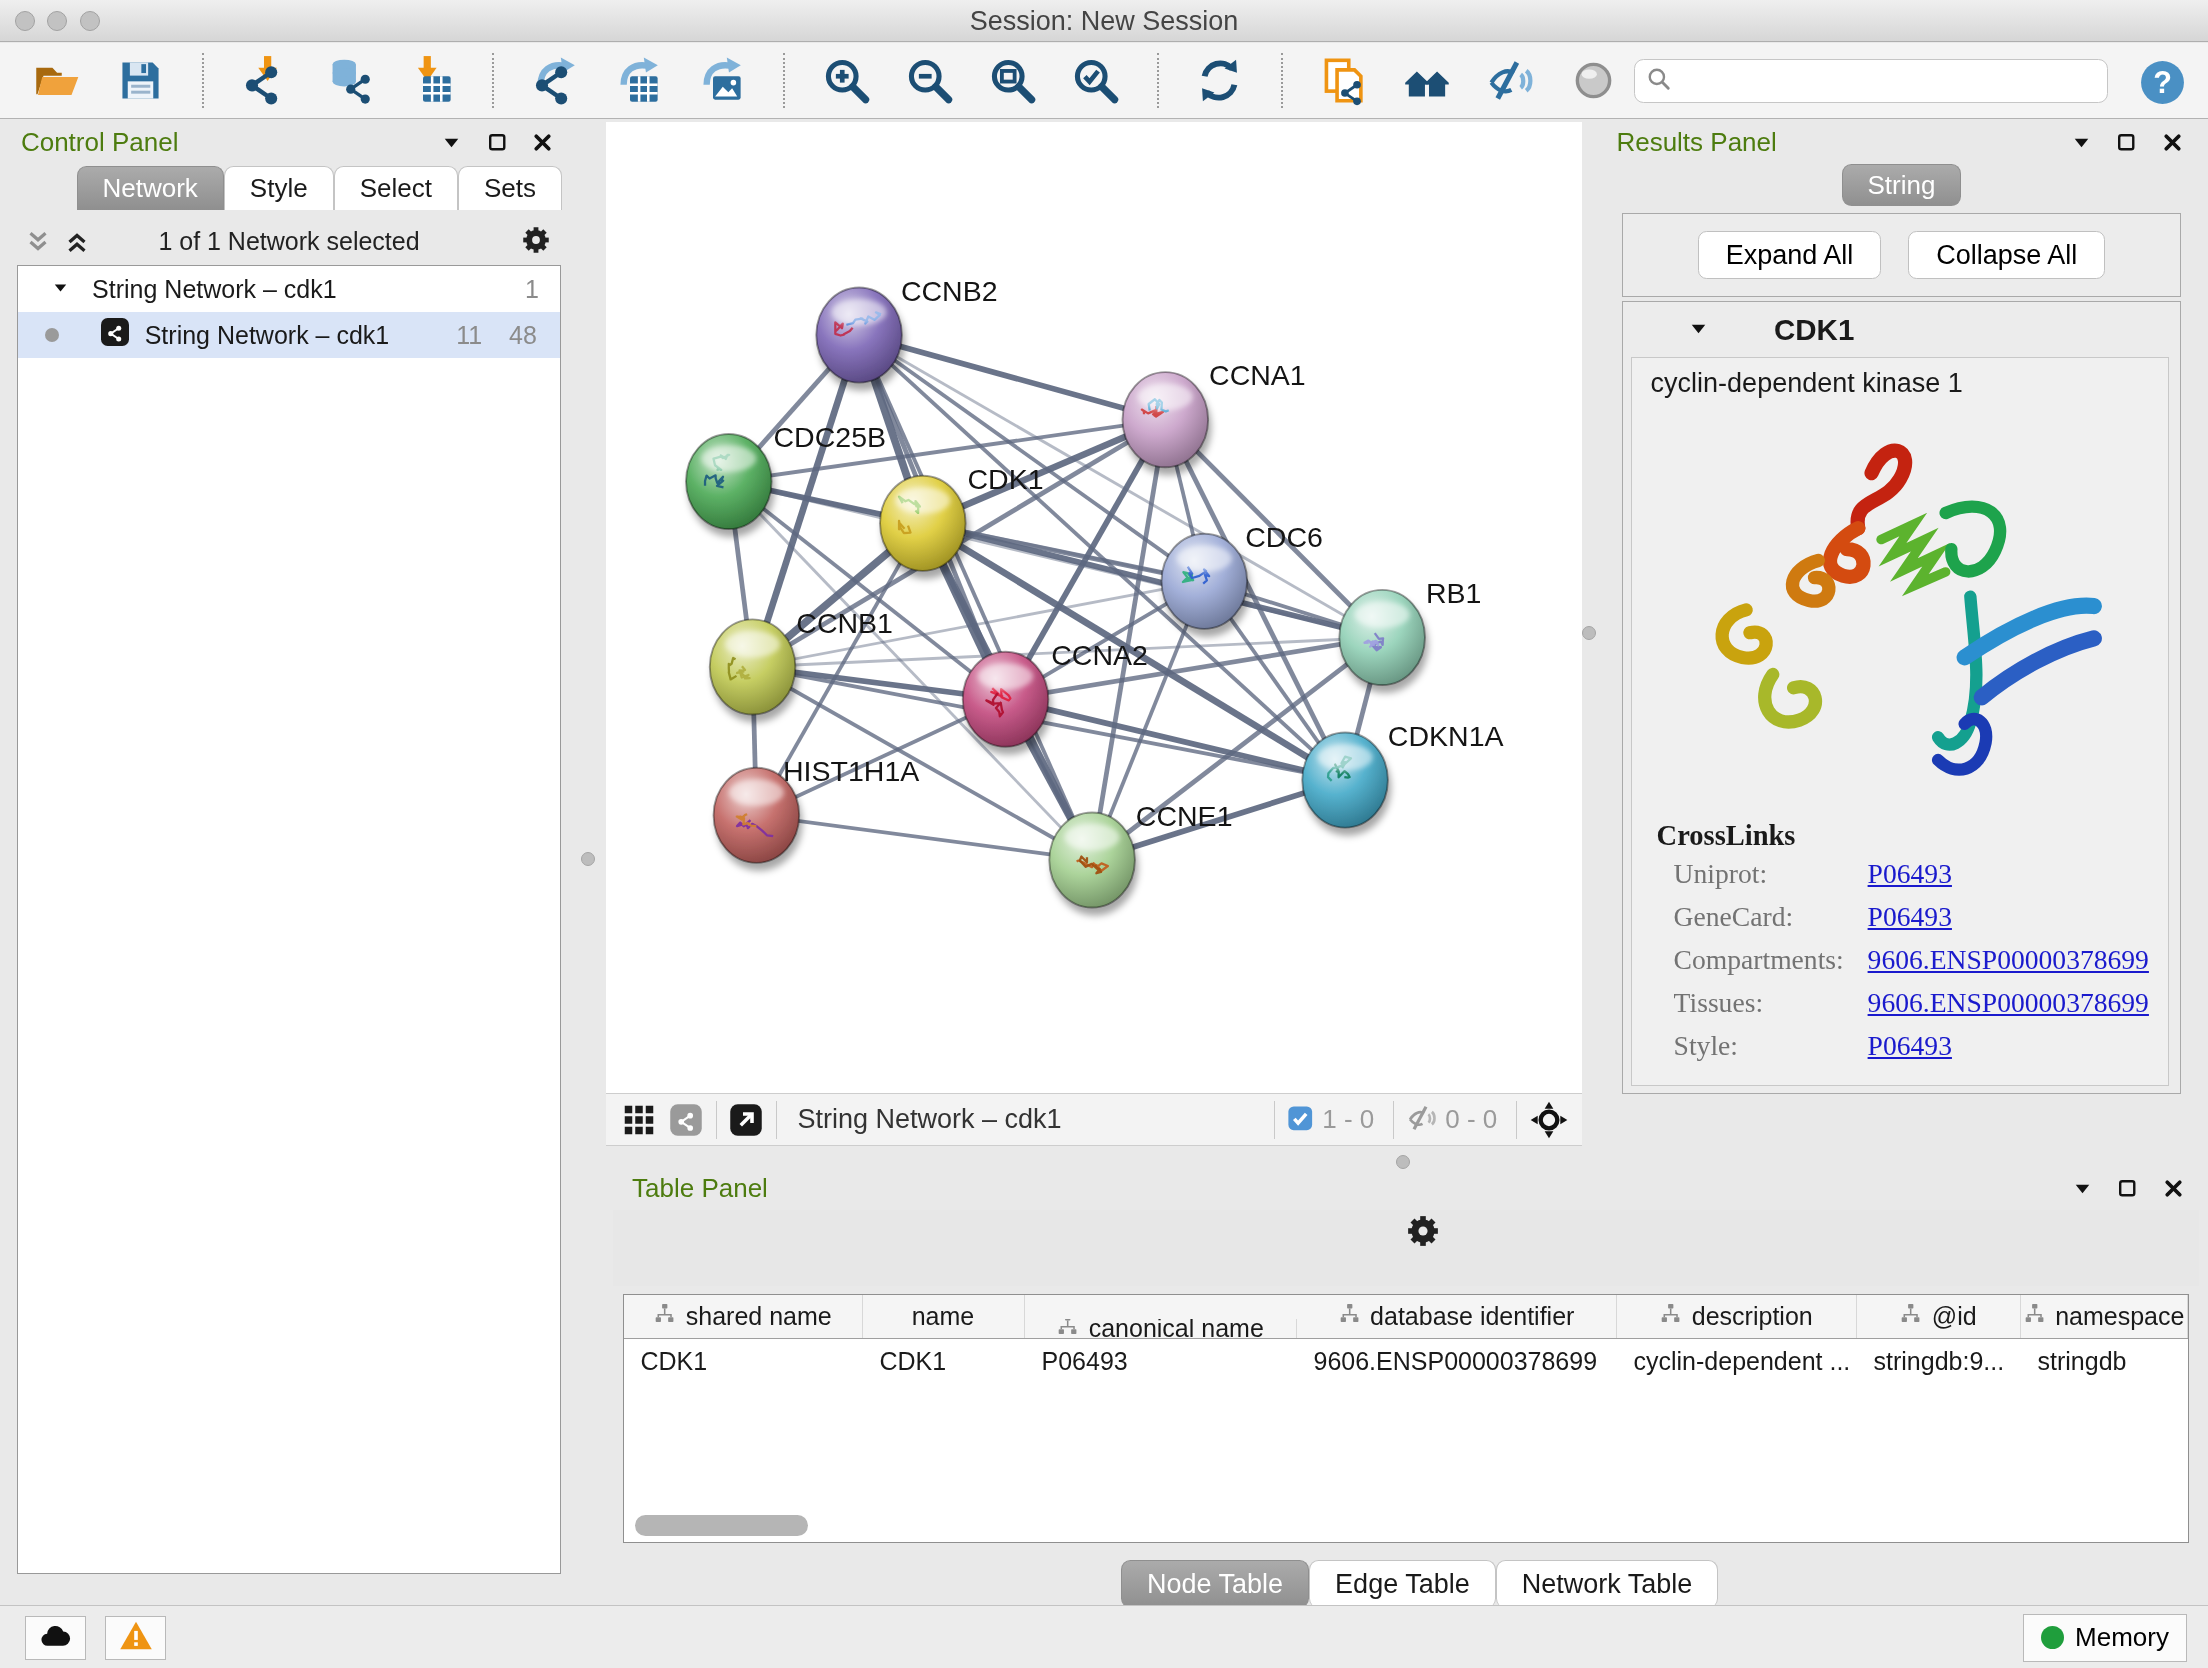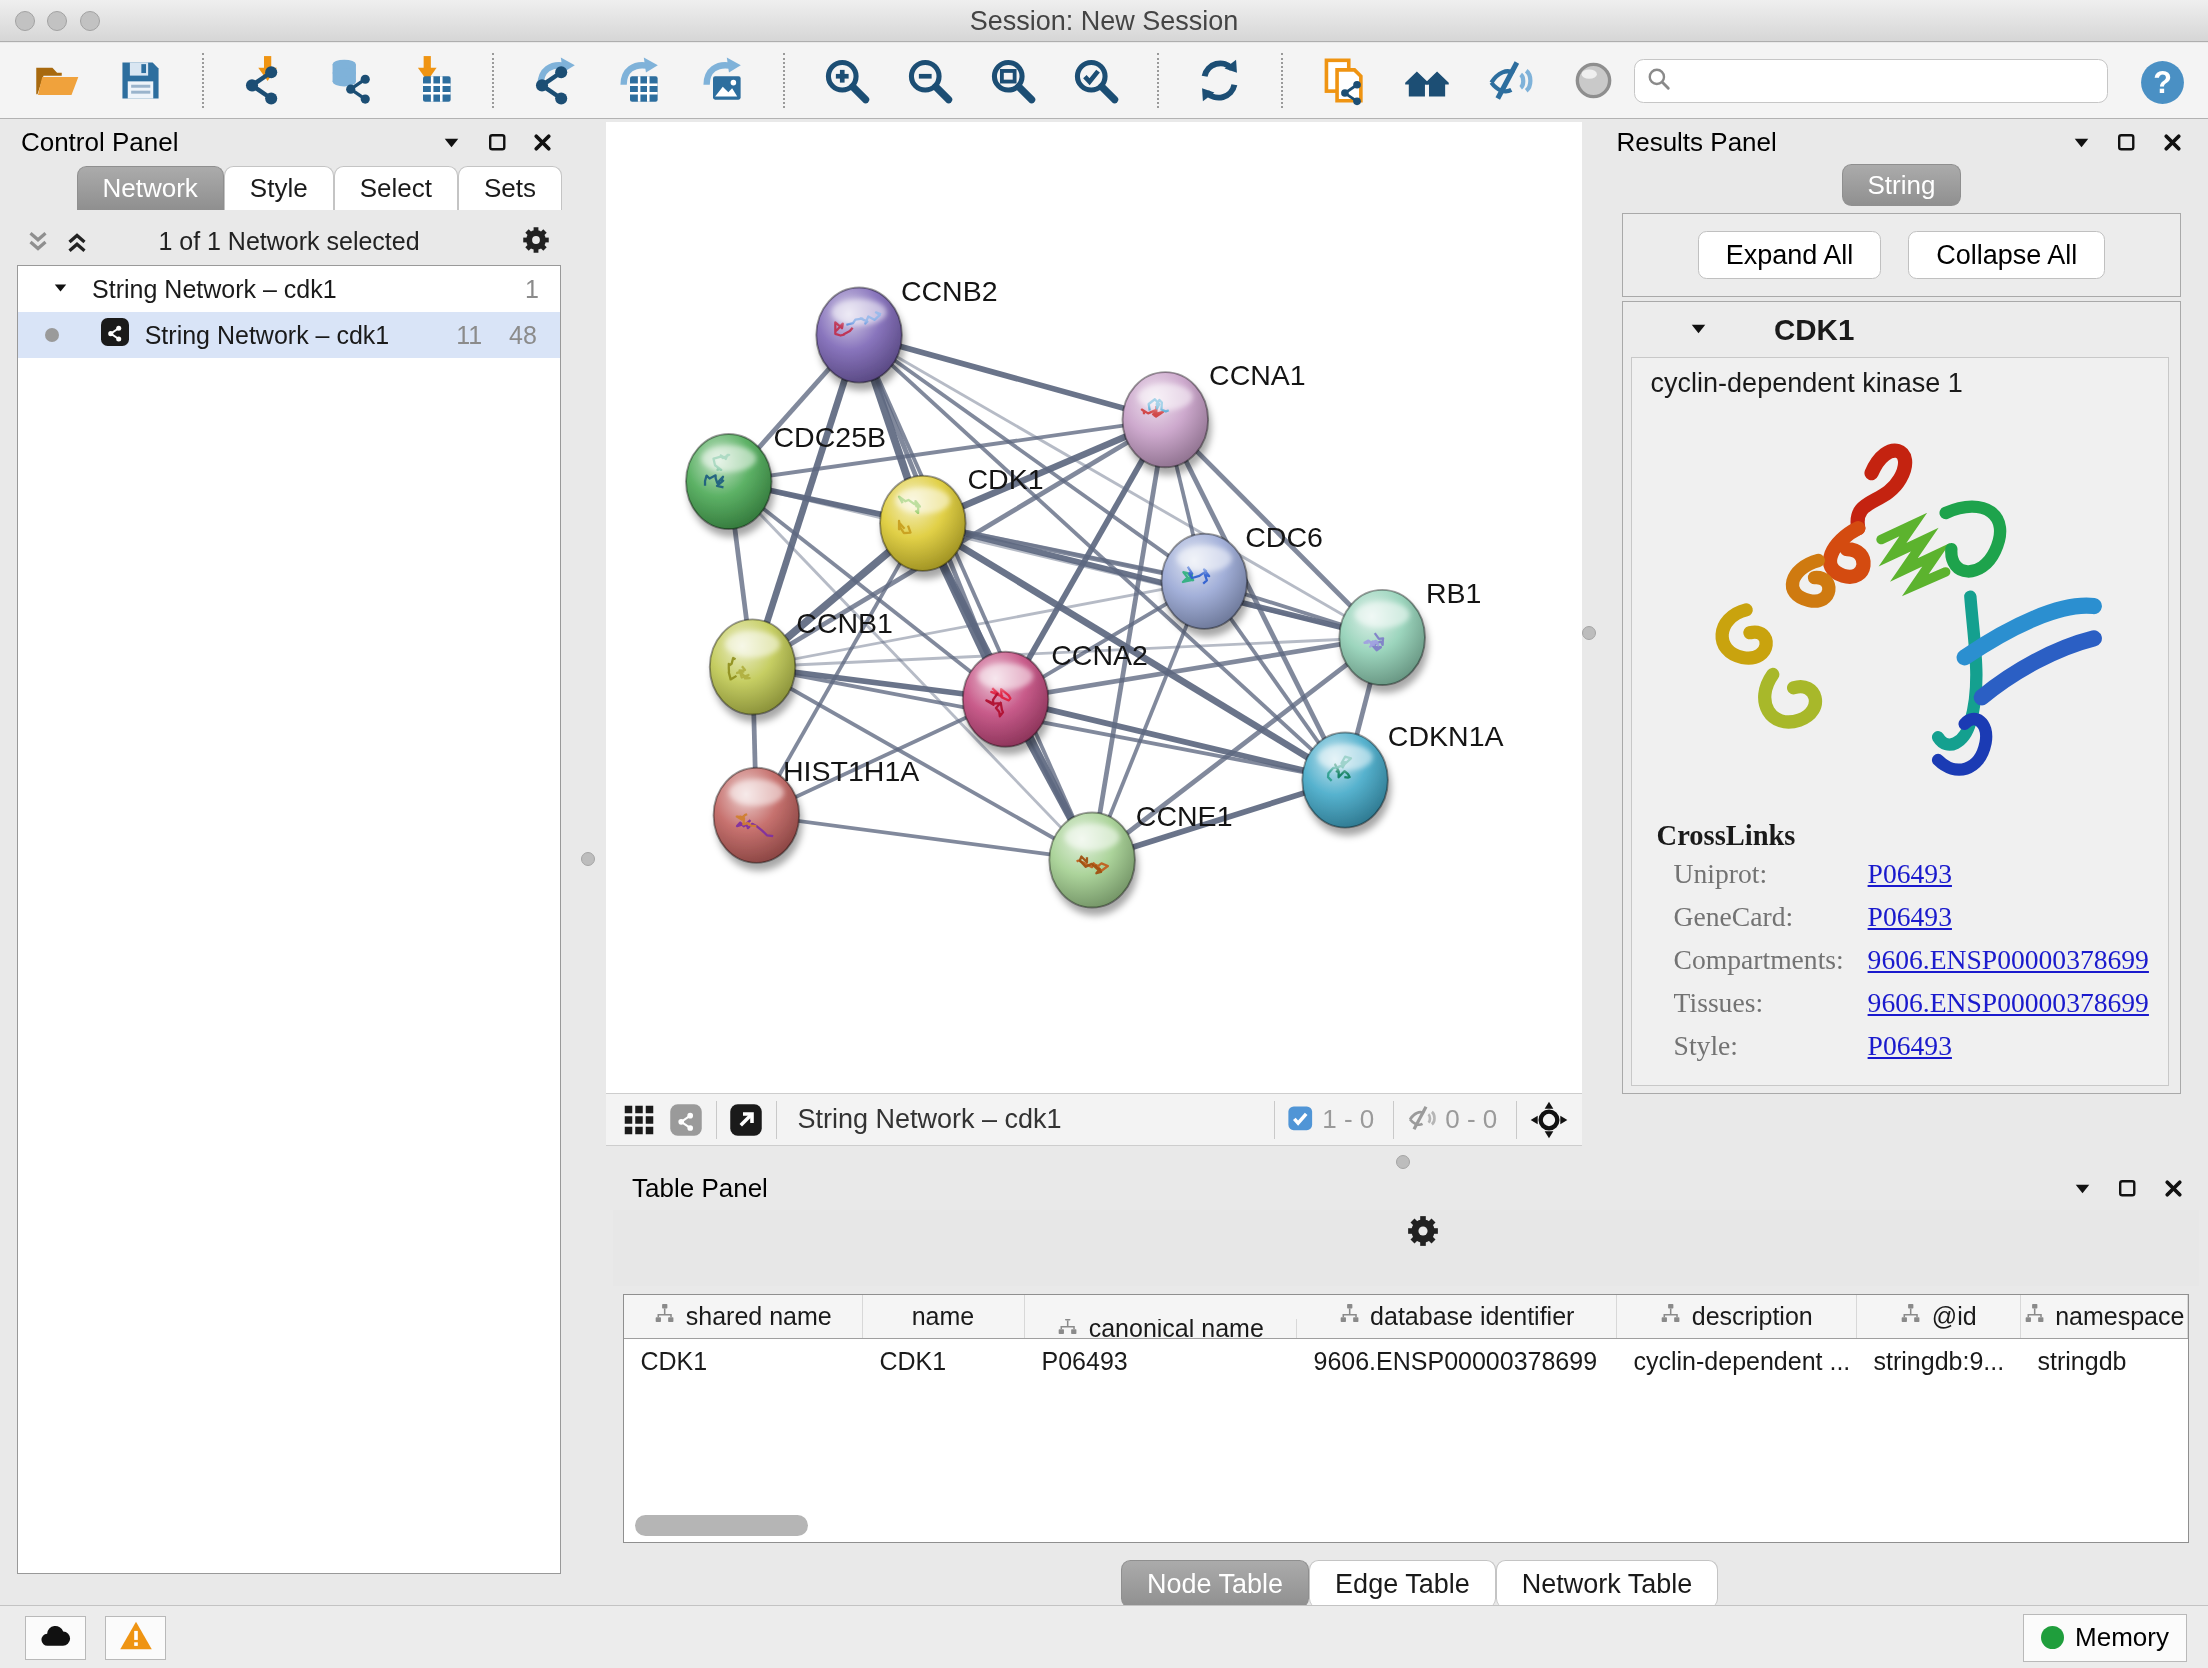--- a/index.html
+++ b/index.html
@@ -18,21 +18,21 @@
     border-bottom:1.9px solid #b2b2b2;}
   .tb-icons{position:absolute;left:32px;top:0;height:74px;display:flex;align-items:center;gap:32px;}
   .tb-btn{background:none;border:none;padding:0;cursor:pointer;display:flex;align-items:center;}
   .tb-sep{width:0;height:55px;border-left:2.9px dotted #9a9a9a;margin:0 3.8px;}
   .tb-search{position:absolute;left:1634px;top:16px;width:474px;height:44px;background:#fff;
     border:1.9px solid #c6c6c6;border-radius:9.5px;display:flex;align-items:center;padding:0 9.5px;}
   .tb-search input{border:none;outline:none;flex:1;font-size:25px;font-family:"Liberation Sans",sans-serif;background:transparent;}
   .tb-help{position:absolute;left:2138px;top:15px;width:49px;height:49px;border:none;background:none;padding:0;cursor:pointer;}
   
   .panel-header{height:40px;display:flex;align-items:center;padding:0 11.4px;}
-  .panel-title{font-size:26px;color:#000000;}
+  .panel-title{font-size:26px;color:#4d7c0f;}
   .panel-hicons{margin-left:auto;display:flex;align-items:center;gap:17px;}
   .phicon{width:28.5px;height:28.5px;display:flex;align-items:center;justify-content:center;background:none;border:none;padding:0;cursor:pointer;}
   .tab{height:44px;padding:0 25px;display:flex;align-items:center;justify-content:center;
     font-size:26px;background:#fff;border:1px solid #c4c4c4;border-bottom:none;
     border-radius:9.5px 9.5px 0 0;cursor:pointer;}
   .tab.active{background:linear-gradient(#ababab,#8f8f8f);color:#fff;border-color:#8f8f8f;}
   
   .control-panel{position:absolute;left:9.5px;top:122px;width:559px;height:1484px;}
   .cp-tabs{display:flex;margin-left:67px;margin-top:3.8px;}
   .cp-toolbar{position:relative;height:53px;margin-top:5.7px;display:flex;align-items:center;}

